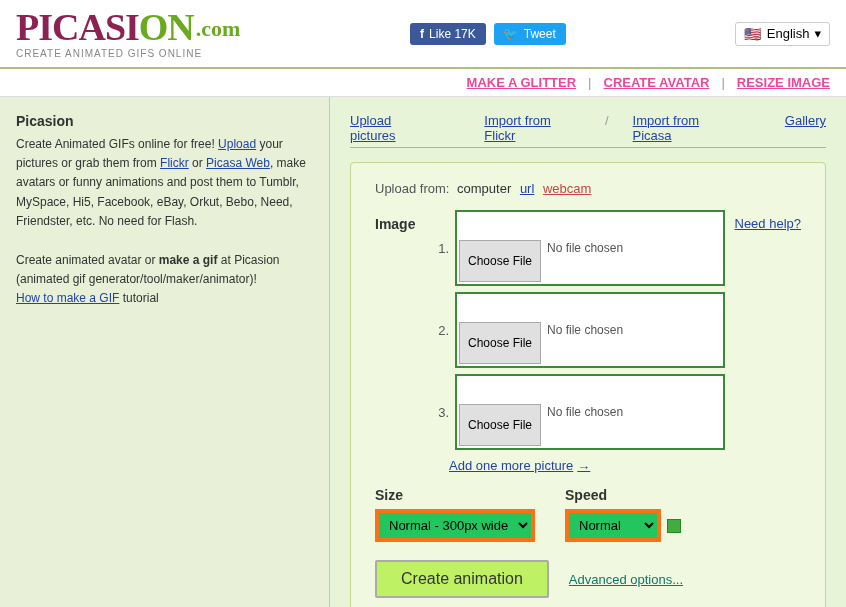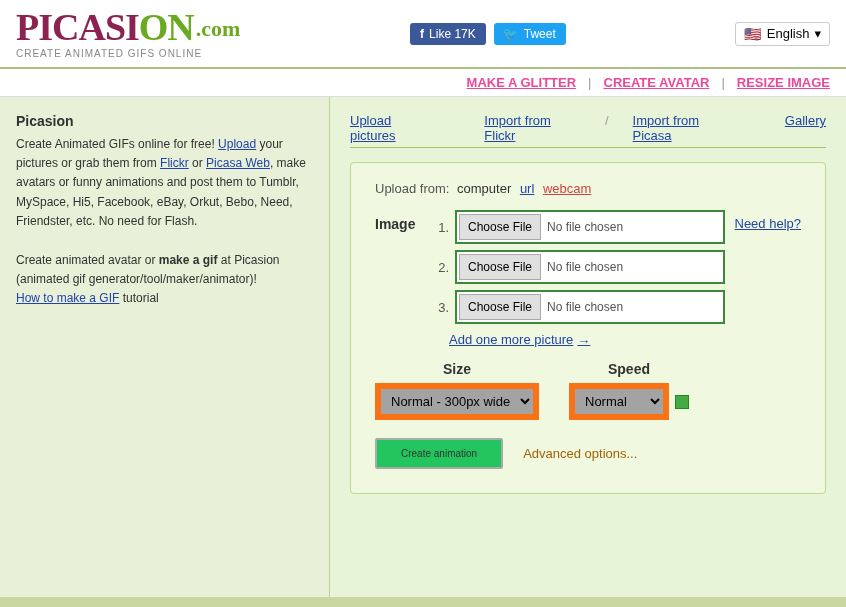--- a/index.html
+++ b/index.html
@@ -224,24 +224,25 @@
       display: flex;
       align-items: center;
       border: 2px solid #3a8a3a;
       background: white;
       padding: 2px;
       flex: 1;
     }
     .file-choose-btn {
       background: #e0e0e0;
       border: 1px solid #aaa;
-      padding: 5px 8px;
+      padding: 13px 8px;
       font-size: 12px;
       cursor: pointer;
       white-space: nowrap;
+      margin-top: 26px;
     }
     .file-no-chosen {
       font-size: 12px;
       color: #555;
       margin-left: 6px;
     }
     .need-help {
       margin-left: 10px;
       color: #2244aa;
       text-decoration: underline;
@@ -267,56 +268,56 @@
       display: flex;
       gap: 30px;
       margin-bottom: 18px;
       align-items: flex-start;
     }
     .option-group { display: flex; flex-direction: column; gap: 6px; }
     .option-label {
       font-size: 14px;
       font-weight: bold;
       color: #333;
-      text-align: center;
     }
     .option-select {
       padding: 4px 6px;
       font-size: 13px;
-      border: 6px solid #f97316;
-      background: #a3a3a3;
+      border: 4px solid #f97316;
+      background: #22c55e;
       cursor: pointer;
     }
     .speed-row { display: flex; align-items: center; gap: 6px; }
     .green-square {
       width: 14px;
       height: 14px;
       background: #44aa44;
       border: 1px solid #228822;
       display: inline-block;
     }
 
     
     .create-row {
       display: flex;
       align-items: center;
       gap: 20px;
     }
     .create-btn {
-      background: #22c55e;
+      background: #bef264;
       border: 2px solid #aaa;
       padding: 8px 24px;
-      font-size: 10px;
+      font-size: 16px;
       cursor: pointer;
       font-weight: normal;
       color: #333;
       border-radius: 2px;
     }
     .advanced-link {
-      color: #a16207;
+      color: #0f766e;
+      text-decoration: underline;
       font-size: 13px;
       cursor: pointer;
     }
 
     .header-logo-block { display: flex; flex-direction: column; }
   </style>
 </head>
 <body>
 
 <div class="header">

